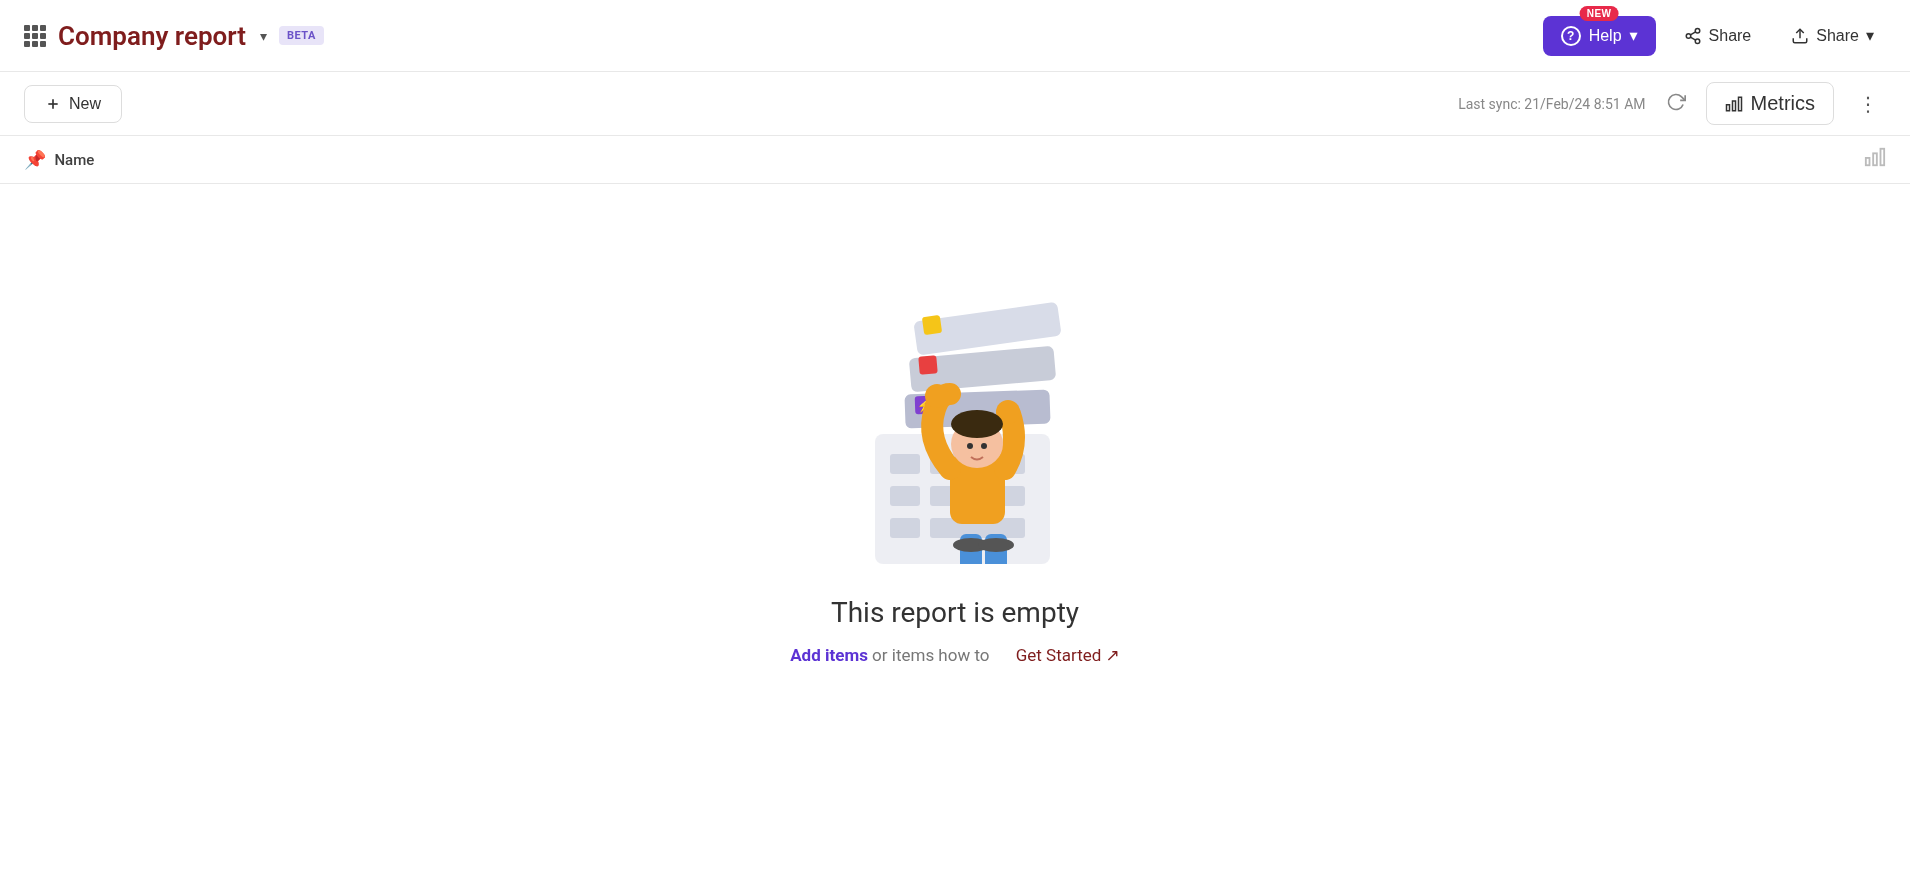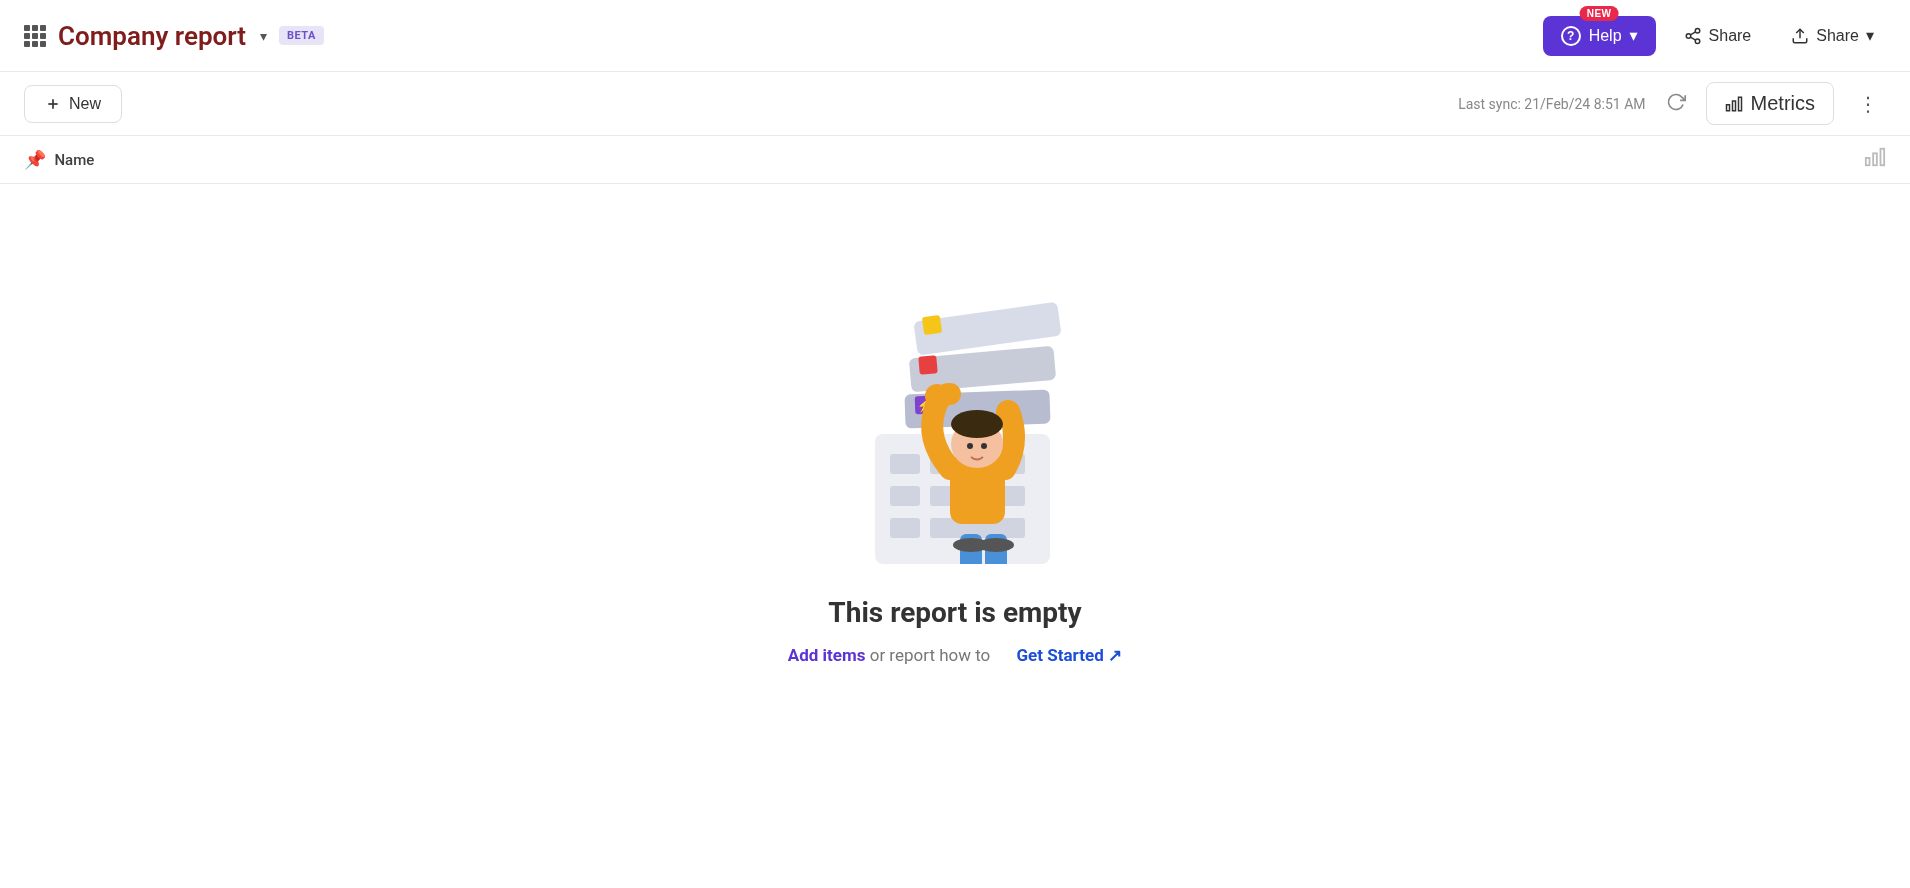--- a/index.html
+++ b/index.html
@@ -225,37 +225,37 @@
     }
 
     
     .illus-svg {
       width: 100%;
       height: 100%;
     }
 
     .empty-title {
       font-size: 28px;
-      font-weight: 700;
+      font-weight: 400;
       color: #333;
       margin-bottom: 16px;
     }
     .empty-subtitle {
       font-size: 17px;
       color: #777;
     }
     .empty-subtitle .add-link {
       color: #5c33d4;
       font-weight: 700;
       cursor: pointer;
       text-decoration: none;
     }
     .empty-subtitle .get-started-link {
-      color: #1d4ed8;
-      font-weight: 700;
+      color: #7f1d1d;
+      font-weight: 400;
       cursor: pointer;
       text-decoration: none;
       margin-left: 22px;
     }
   </style>
 </head>
 <body>
 
 <div class="header">
   <div class="header-left">
@@ -397,15 +397,15 @@
 
       <circle cx="175" cy="162" r="3" fill="#333"></circle>
       <circle cx="189" cy="162" r="3" fill="#333"></circle>
       <path d="M176 173 Q182 178 188 173" stroke="#c0705a" stroke-width="2" fill="none"></path>
     </svg>
   </div>
 
   <div class="empty-title">This report is empty</div>
 
   <div class="empty-subtitle">
-    <a class="add-link" href="#">Add items</a><span> or report how to </span><a class="get-started-link" href="#">Get Started ↗</a>
+    <a class="add-link" href="#">Add items</a><span> or items how to </span><a class="get-started-link" href="#">Get Started ↗</a>
   </div>
 </div>
 
 </body></html>

